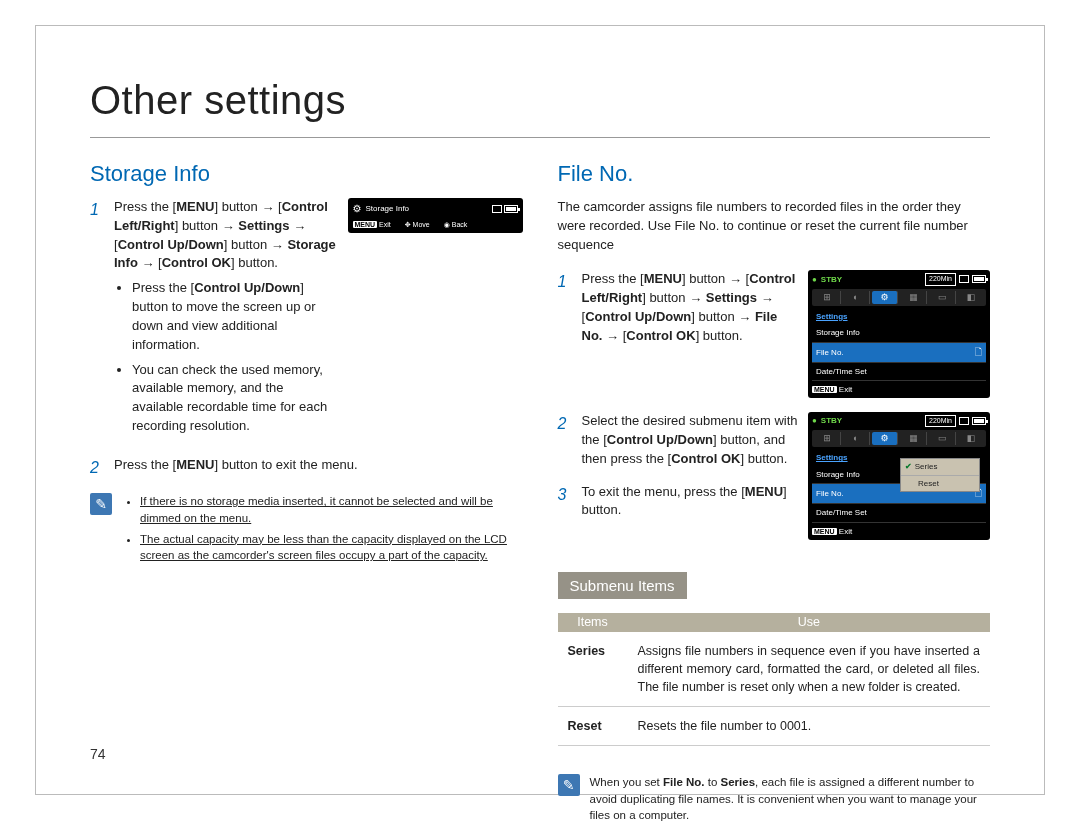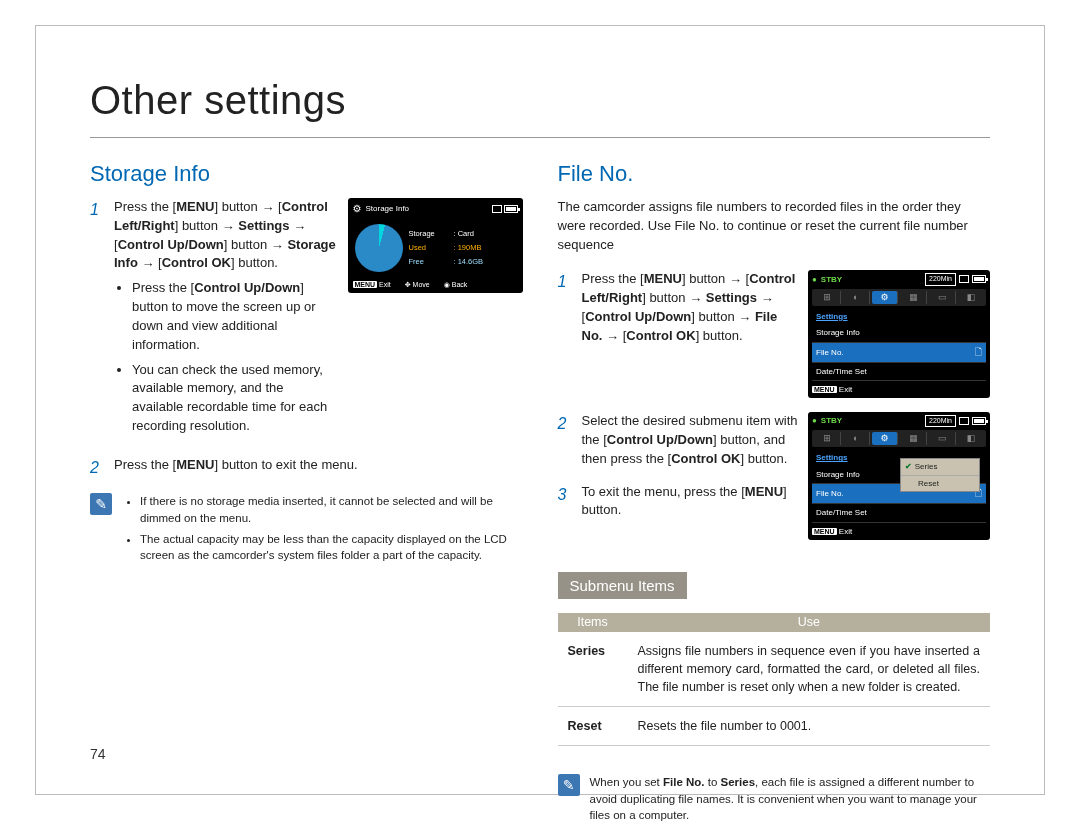--- a/index.html
+++ b/index.html
@@ -117,21 +117,21 @@
 
   
   .note { display:flex; gap:10px; margin-top:4px; clear:both;}
   .note-icon {
     width:22px; height:22px; flex-shrink:0;
     background:#3d77b3; color:#fff;
     font-size:14px; display:flex; align-items:center; justify-content:center;
     border-radius:2px;
   }
   .note ul { list-style: disc; margin-left:18px; font-size:11.5px;}
-  .note ul li { margin-bottom:4px;}
+  .note ul li { margin-bottom:4px;text-decoration:underline;}
   .note-text { font-size:11.5px;}
 
   
   .submenu-h {
     background:#969287; color:#fff;
     display:inline-block; padding:3px 12px;
     font-size:15px; font-weight:normal;
     margin: 18px 0 14px 0;
   }
   table.sub {
@@ -171,31 +171,20 @@
         <div class="lcd1-top">
           <span class="icon-gear">⚙</span>
           <span>Storage Info</span>
           <span class="batt-group">
             <span class="sd-icon"></span>
             <span class="batt">
                 <span class="batt-fill"></span>
               </span>
           </span>
         </div>
-        <div class="lcd1-body">
-          <div class="pie"></div>
-          <div class="lcd1-kv">
-            <span>Storage</span>
-            <span>: Card</span>
-            <span class="used">Used</span>
-            <span class="used">: 190MB</span>
-            <span class="free">Free</span>
-            <span class="free">: 14.6GB</span>
-          </div>
-        </div>
         <div class="lcd1-foot">
           <span><span class="btnbox">MENU</span> <span>Exit</span></span>
           <span><span>✥</span> <span>Move</span></span>
           <span><span>◉</span> <span>Back</span></span>
         </div>
       </div>
 
       <div class="steps">
         <div class="step">
           <div class="step-num">1</div>
@@ -211,21 +200,21 @@
         <div class="step">
           <div class="step-num">2</div>
           <div class="step-body">Press the [<b>MENU</b>] button to exit the menu.</div>
         </div>
       </div>
 
       <div class="note">
         <div class="note-icon">✎</div>
         <ul>
           <li>If there is no storage media inserted, it cannot be selected and will be dimmed on the menu.</li>
-          <li>The actual capacity may be less than the capacity displayed on the LCD screen as the camcorder's system files folder a part of the capacity.</li>
+          <li>The actual capacity may be less than the capacity displayed on the LCD screen as the camcorder's screen files occupy a part of the capacity.</li>
         </ul>
       </div>
     </div>
 
     <div class="col">
       <div class="section-h">File No.</div>
       <div class="intro">The camcorder assigns file numbers to recorded files in the order they were recorded. Use File No. to continue or reset the current file number sequence</div>
 
       
       <div class="lcd2">

